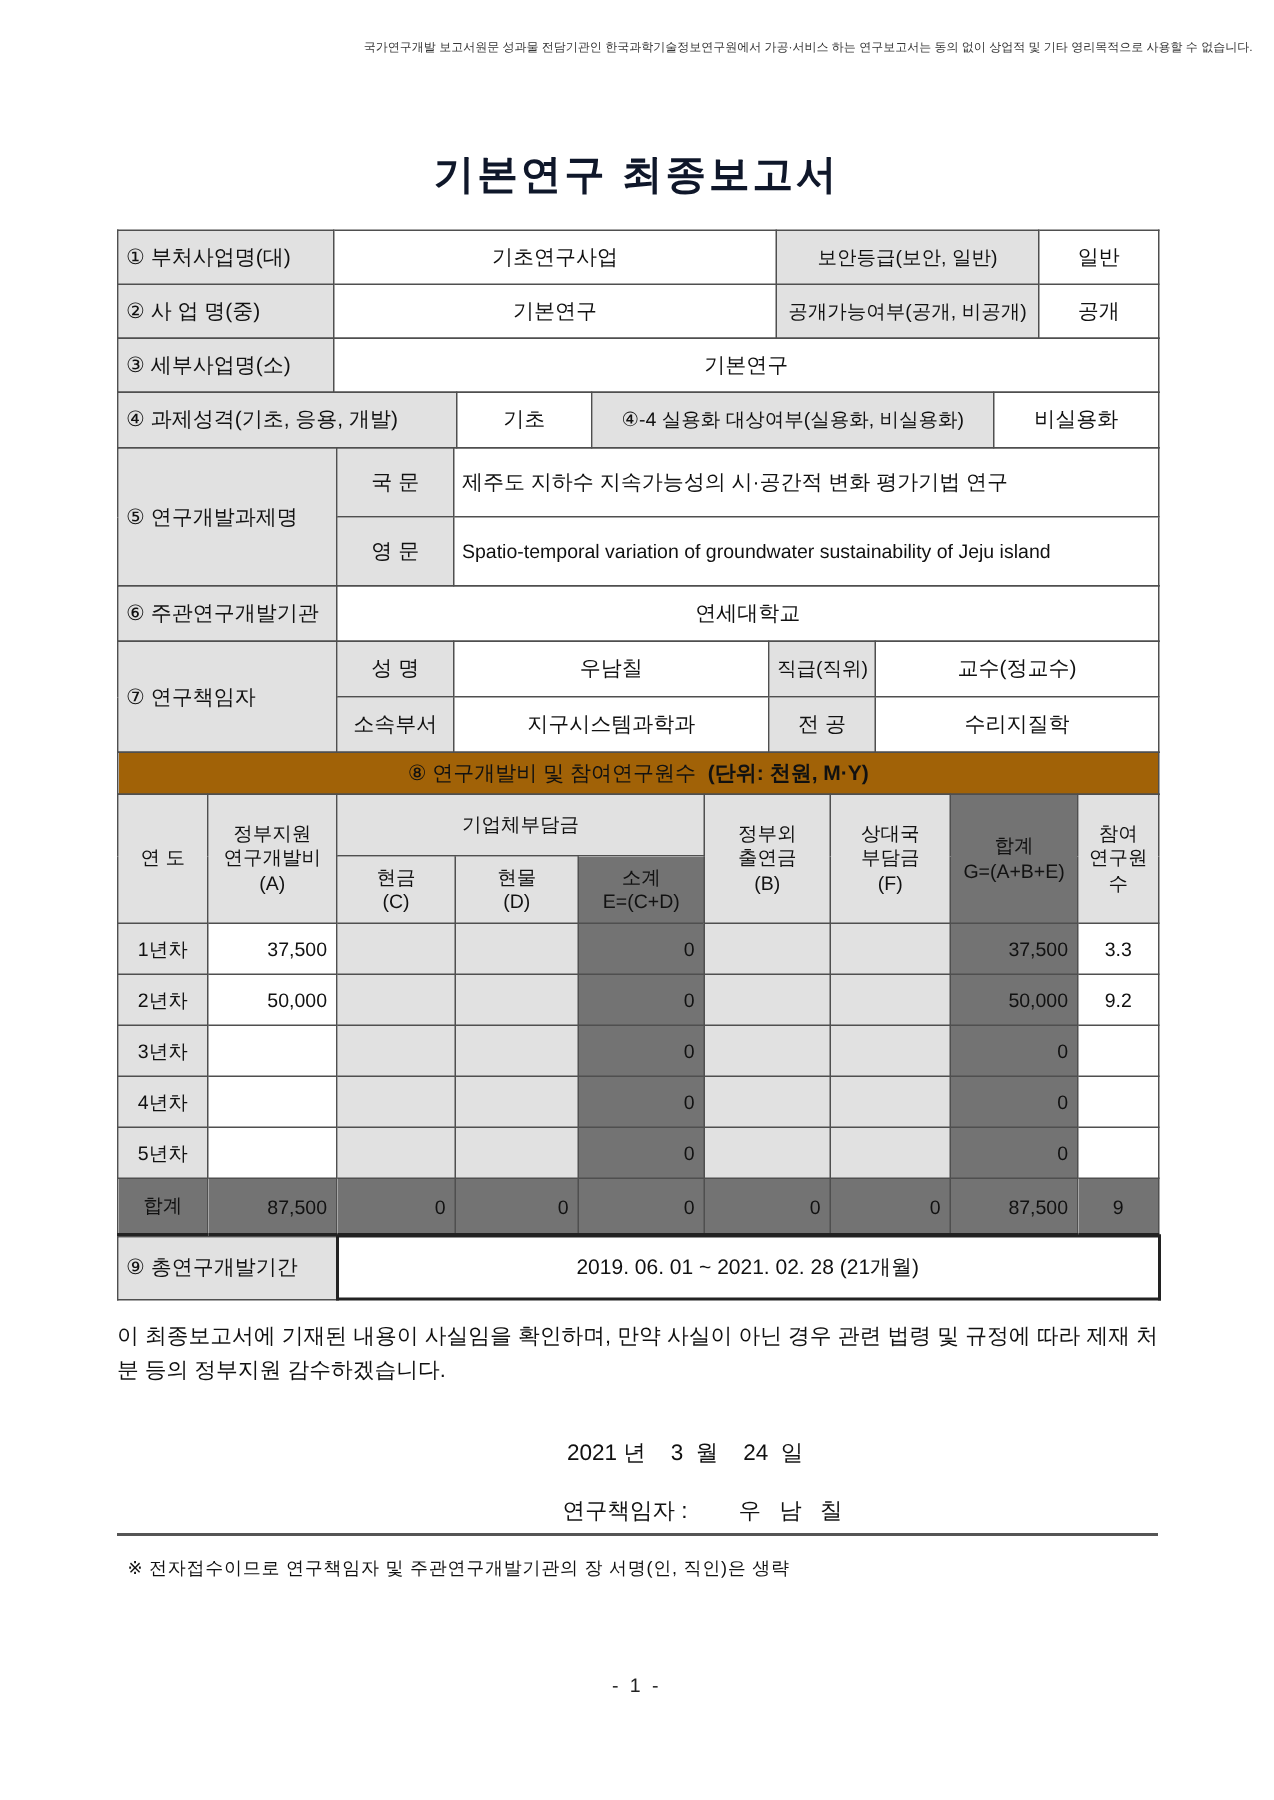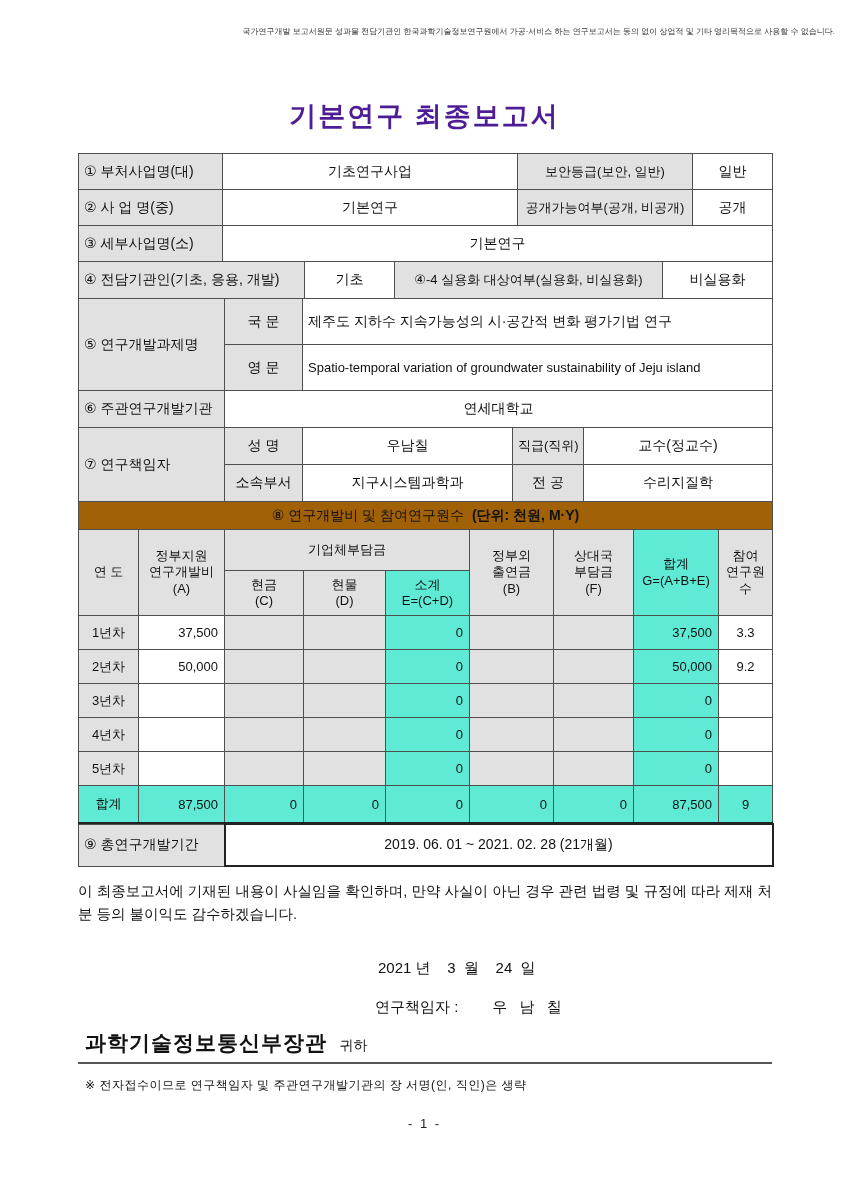--- a/index.html
+++ b/index.html
@@ -7,31 +7,31 @@
     position:relative;width:849px;height:1200px;background:#fff;
     font-family:"Liberation Sans","DejaVu Sans",sans-serif;color:#111;
     overflow:hidden;
   }
   .disclaimer{
     position:absolute;top:26px;right:14px;font-size:8px;color:#333;
     letter-spacing:0px;white-space:nowrap;
   }
   .doc-title{
     position:absolute;top:98px;left:0;width:100%;text-align:center;
-    font-size:27px;font-weight:bold;letter-spacing:2px;color:#4c1d95;
+    font-size:27px;font-weight:bold;letter-spacing:2px;color:#0f172a;
   }
   .content{position:absolute;top:153px;left:78px;width:694px;}
   table{border-collapse:collapse;table-layout:fixed;width:694px;margin-top:-1px;}
   table.first{margin-top:0;}
   td{
     border:1px solid #4f4f4f;font-size:14px;text-align:center;vertical-align:middle;
     padding:1px 5px;overflow:hidden;white-space:nowrap;color:#111;
   }
   .g{background:#e1e1e1;}
-  .o{background:#5eead4;}
+  .o{background:#737373;}
   .tl{text-align:left;}
   .num{text-align:right;padding-right:6px;}
   .pre{white-space:pre-line;line-height:1.25;}
   .fs13{font-size:13px;}
   tr.h35 td{height:33px;}
   tr.h36 td{height:34px;}
   tr.h45 td{height:43px;}
   tr.band td{height:25px;background:#a16207;}
   tr.bh td{height:38px;font-size:13px;}
   tr.bh2 td{height:42px;font-size:13px;}
@@ -106,21 +106,21 @@
 
     <table>
       <colgroup>
           <col style="width:226px">
           <col style="width:90px">
           <col style="width:268px">
           <col style="width:110px">
         </colgroup>
       <tbody>
           <tr class="h36">
-        <td class="g tl">④ 전담기관인(기초, 응용, 개발)</td>
+        <td class="g tl">④ 과제성격(기초, 응용, 개발)</td>
         <td>기초</td>
         <td class="g fs13">④-4 실용화 대상여부(실용화, 비실용화)</td>
         <td>비실용화</td>
       </tr>
     </tbody>
       </table>
 
     <table>
       <colgroup>
           <col style="width:146px">
@@ -306,31 +306,27 @@
           <col style="width:548px">
         </colgroup>
       <tbody>
           <tr class="r9">
         <td class="g tl">⑨ 총연구개발기간</td>
         <td class="thick">2019. 06. 01 ~ 2021. 02. 28 (21개월)</td>
       </tr>
     </tbody>
       </table>
 
-    <div class="declaration">이 최종보고서에 기재된 내용이 사실임을 확인하며, 만약 사실이 아닌 경우 관련 법령 및 규정에 따라 제재 처분 등의 불이익도 감수하겠습니다.</div>
+    <div class="declaration">이 최종보고서에 기재된 내용이 사실임을 확인하며, 만약 사실이 아닌 경우 관련 법령 및 규정에 따라 제재 처분 등의 정부지원 감수하겠습니다.</div>
 
     <div class="sig-date">2021 년    3  월    24  일</div>
 
     <div class="sig-line"><span>연구책임자 :</span><span class="sig-name-gap">우 남 칠</span></div>
 
 
-    <div class="ministry-row">
-      <span class="ministry">과학기술정보통신부장관</span>
-      <span class="ministry-suffix">귀하</span>
-    </div>
     <hr class="ministry-rule">
 
     <div class="note">※ 전자접수이므로 연구책임자 및 주관연구개발기관의 장 서명(인, 직인)은 생략</div>
 
   </div>
 
   <div class="page-number">- 1 -</div>
 
 </div>
 

